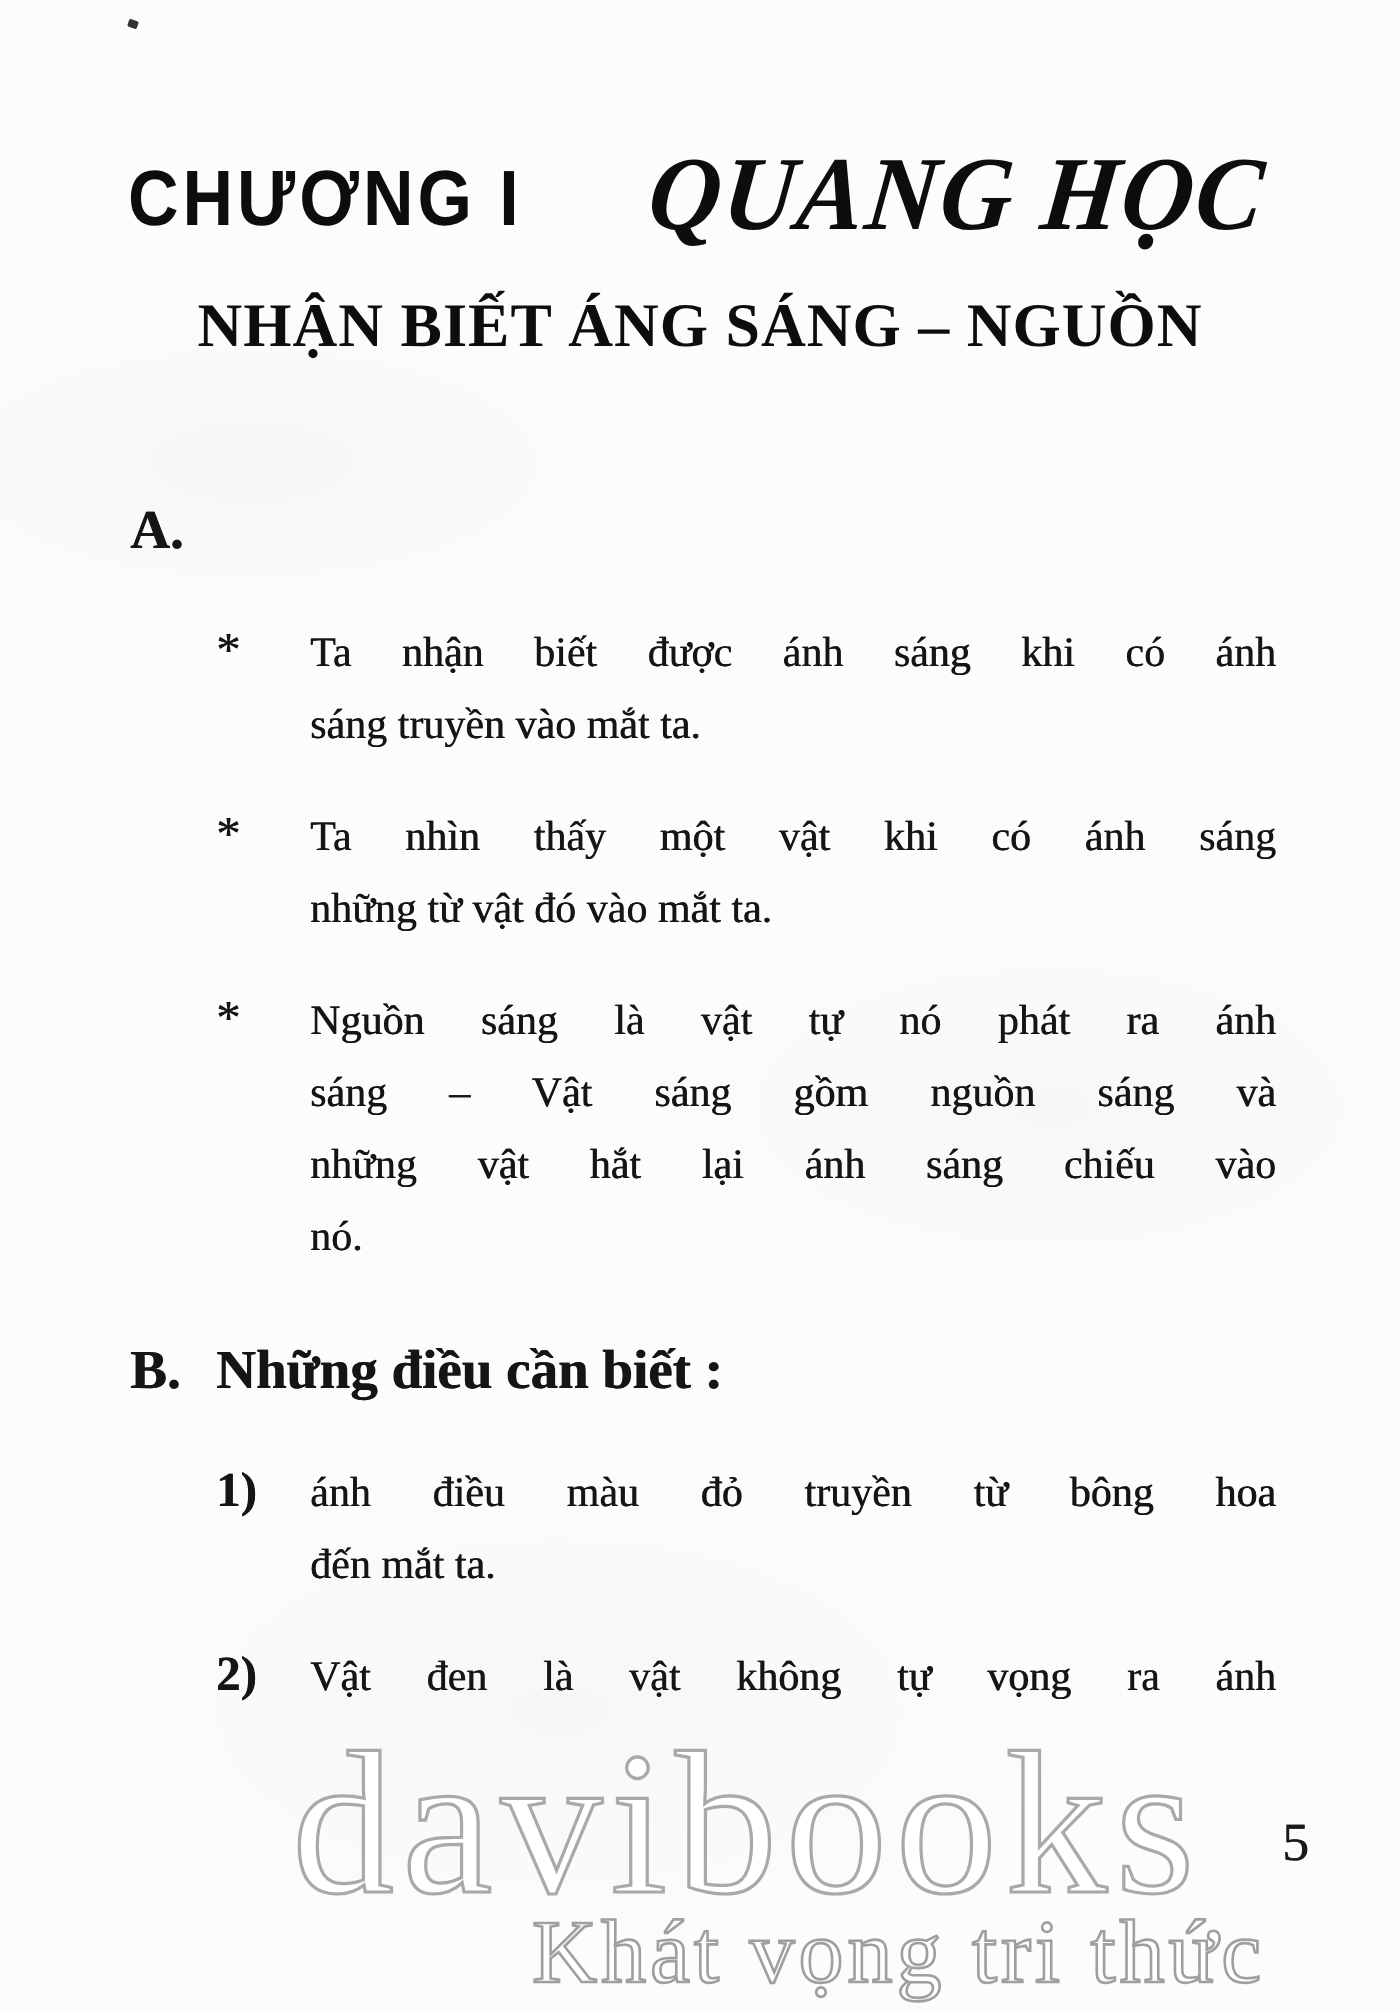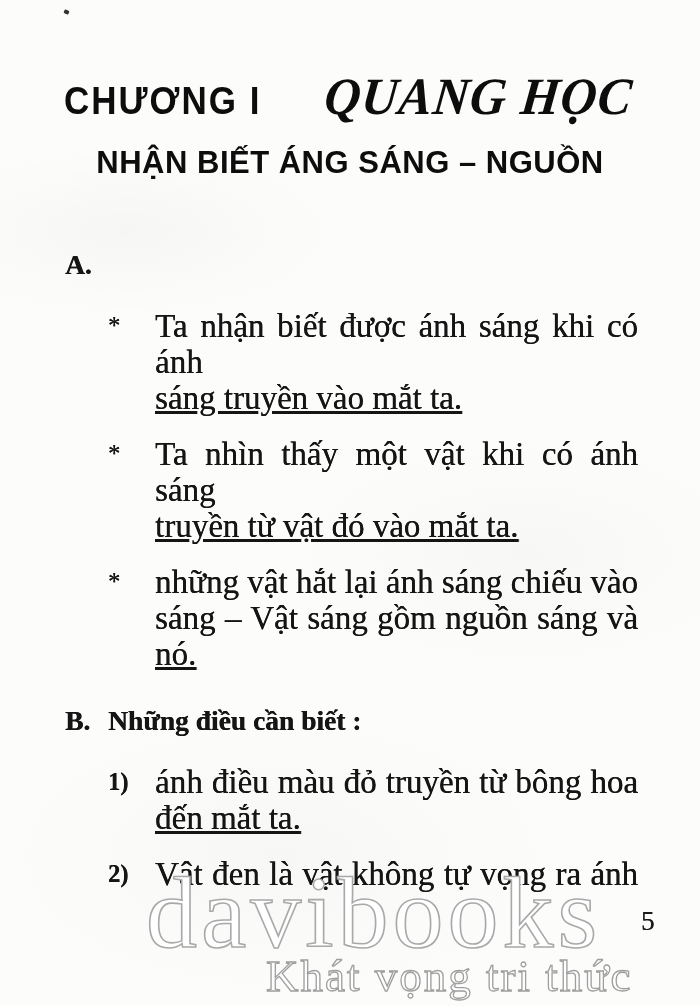--- a/index.html
+++ b/index.html
@@ -31,47 +31,47 @@
     font-family:"Liberation Serif", serif;
     font-style:italic;font-weight:bold;font-size:50px;letter-spacing:1px;
     transform:skewX(-6deg) scaleY(1.05);transform-origin:top left;
     color:#0d0d0d;
   }
 
   
   .lesson-title{
     position:absolute;left:0;top:140px;width:700px;
     text-align:center;
-    font-family:Liberation Sans, sans-serif;
+    font-family:Liberation Serif, serif;
     font-weight:bold;font-size:31px;line-height:45px;letter-spacing:0.5px;
     color:#0d0d0d;margin:0;
   }
 
   
   .body-block{position:absolute;left:65px;top:248px;width:573px;}
   .sec-heading{
     display:flex;margin:0 0 26px 0;
     font-weight:bold;font-size:27.5px;line-height:34px;
     text-shadow:0.4px 0 0 currentColor;
   }
   .sec-label{width:43px;flex:none;}
   .list{margin-left:43px;}
   .para{display:flex;margin-bottom:20px;}
   .marker{
     width:47px;flex:none;font-size:24.5px;line-height:36px;
     text-shadow:0.3px 0 0 currentColor;
   }
   .marker.num{font-weight:bold;}
-  .ptext{flex:1;font-size:33px;line-height:36px;}
+  .ptext{flex:1;font-size:21px;line-height:36px;}
   .line{
     display:block;text-align:justify;text-align-last:justify;
     text-shadow:0.3px 0 0 currentColor;
     white-space:normal;
   }
-  .line.last{text-align-last:left;text-decoration:underline;}
+  .line.last{text-align-last:left;}
   .sec-b{margin-top:32px;}
 
   
   .watermark{position:absolute;left:0;top:0;width:700px;height:1006px;pointer-events:none;}
   .wm-brand{
     position:absolute;left:146px;top:862px;
     font-family:"Liberation Serif", serif;
     font-size:102px;line-height:102px;letter-spacing:4px;
     color:#ffffff;-webkit-text-stroke:1.6px #a9a9a9;
   }
@@ -117,29 +117,30 @@
           <span class="ptext">
             <span class="line">Ta nhận biết được ánh sáng khi có ánh</span>
             <span class="line last">sáng truyền vào mắt ta.</span>
           </span>
         </div>
 
         <div class="para">
           <span class="marker">*</span>
           <span class="ptext">
             <span class="line">Ta nhìn thấy một vật khi có ánh sáng</span>
-            <span class="line last">truyền từ vật đó vào mắt ta.</span>
+            <span class="line last">những từ vật đó vào mắt ta.</span>
           </span>
         </div>
 
         <div class="para">
           <span class="marker">*</span>
           <span class="ptext">
+            <span class="line">Nguồn sáng là vật tự nó phát ra ánh</span>
+            <span class="line">sáng – Vật sáng gồm nguồn sáng và</span>
             <span class="line">những vật hắt lại ánh sáng chiếu vào</span>
-            <span class="line">sáng – Vật sáng gồm nguồn sáng và</span>
             <span class="line last">nó.</span>
           </span>
         </div>
 
       </div>
     </section>
 
     <section class="sec-b">
       <h2 class="sec-heading">
         <span class="sec-label">B.</span>

